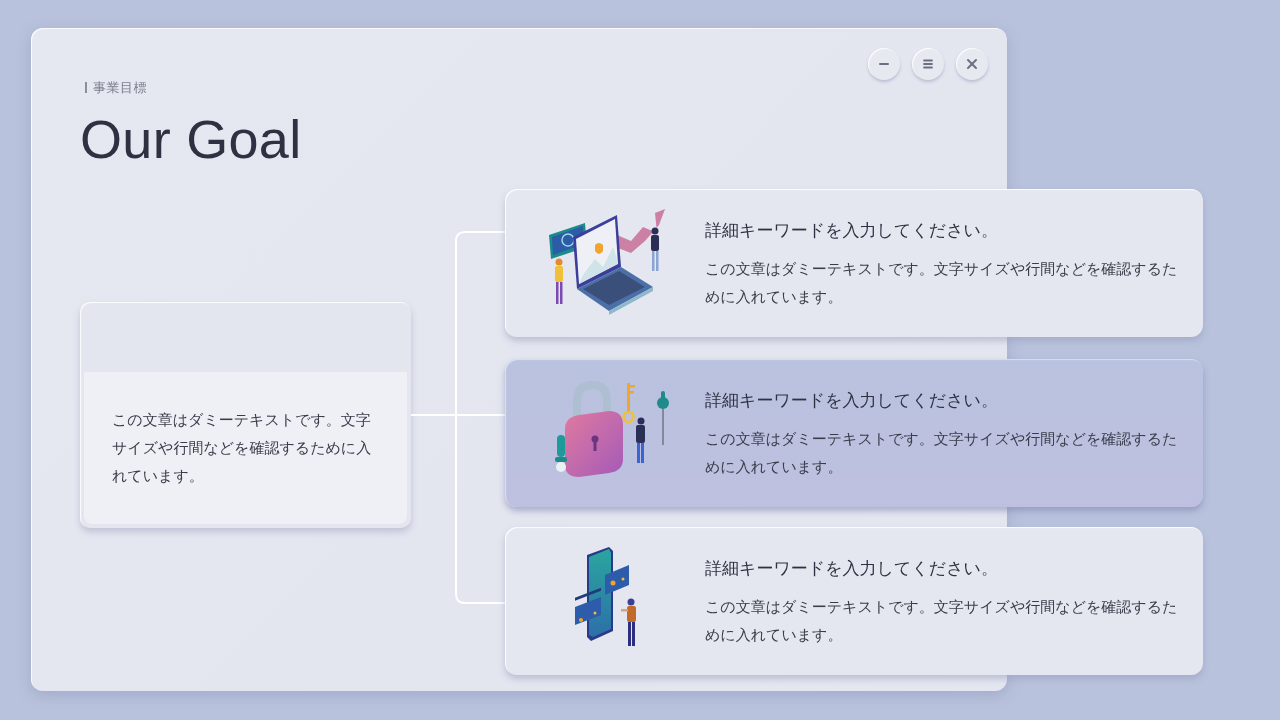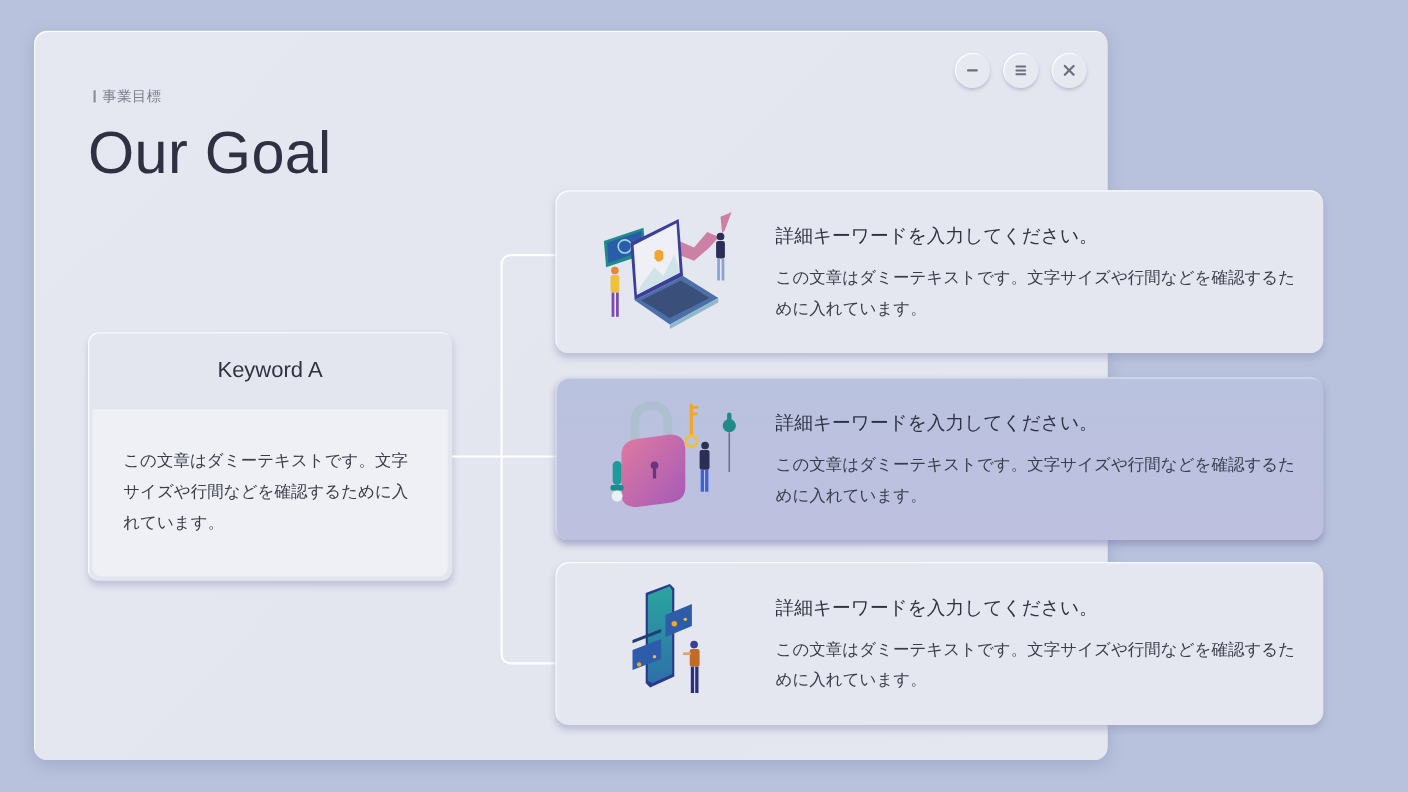--- a/index.html
+++ b/index.html
@@ -46,20 +46,21 @@
       position: absolute; left: 4px; top: 70px; right: 4px; bottom: 4px;
       background: #eef0f6; border-radius: 0 0 8px 8px;
       padding: 34px 28px 0 28px;
       font-size: 15px; line-height: 28px; color: #3a3c4a;
     }
     .connector { position: absolute; left: 380px; top: 202px; width: 100px; height: 375px; pointer-events: none; }
     .goal-card {
       position: absolute; left: 474px; width: 698px; height: 148px;
       background: #e5e7f0; border-radius: 12px;
       box-shadow: 0 4px 6px rgba(150,155,185,0.5), inset 1px 1px 1px rgba(255,255,255,0.9);
+      margin-top: 16px;
     }
     .goal-card.active {
       background: linear-gradient(180deg, #b9c2de 0%, #bec0e0 100%);
       box-shadow: 0 4px 6px rgba(125,130,175,0.55), inset 1px 1px 1px rgba(255,255,255,0.5);
     }
     .goal-card .illus { position: absolute; left: 38px; top: 18px; width: 130px; height: 112px; }
     .goal-card .head {
       position: absolute; left: 200px; top: 30px;
       font-size: 17px; color: #2f3142;
     }
@@ -97,21 +98,20 @@
         </svg>
     </div>
   </div>
 
   <div class="subtitle">
     <span class="bar"></span><span>事業目標</span>
   </div>
   <h1 class="title">Our Goal</h1>
 
   <div class="keyword-card">
-    <div class="keyword-title">Keyword A</div>
     <div class="keyword-body">この文章はダミーテキストです。文字サイズや行間などを確認するために入れています。</div>
   </div>
 
   <svg class="connector" viewBox="0 0 100 375">
     <g fill="none" stroke="#ffffff" stroke-width="2">
       <path d="M 0 185 L 96 185"></path>
       <path d="M 96 2 L 54 2 Q 45 2 45 11 L 45 364 Q 45 373 54 373 L 96 373"></path>
     </g>
   </svg>
 

